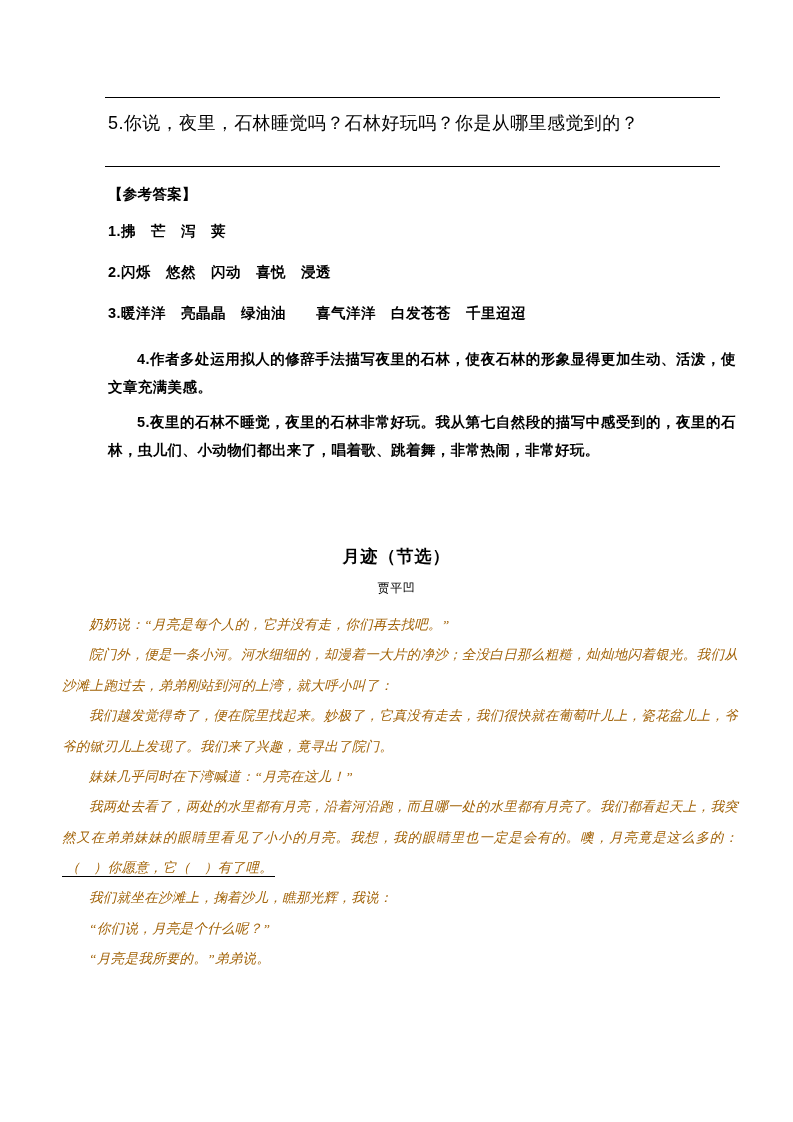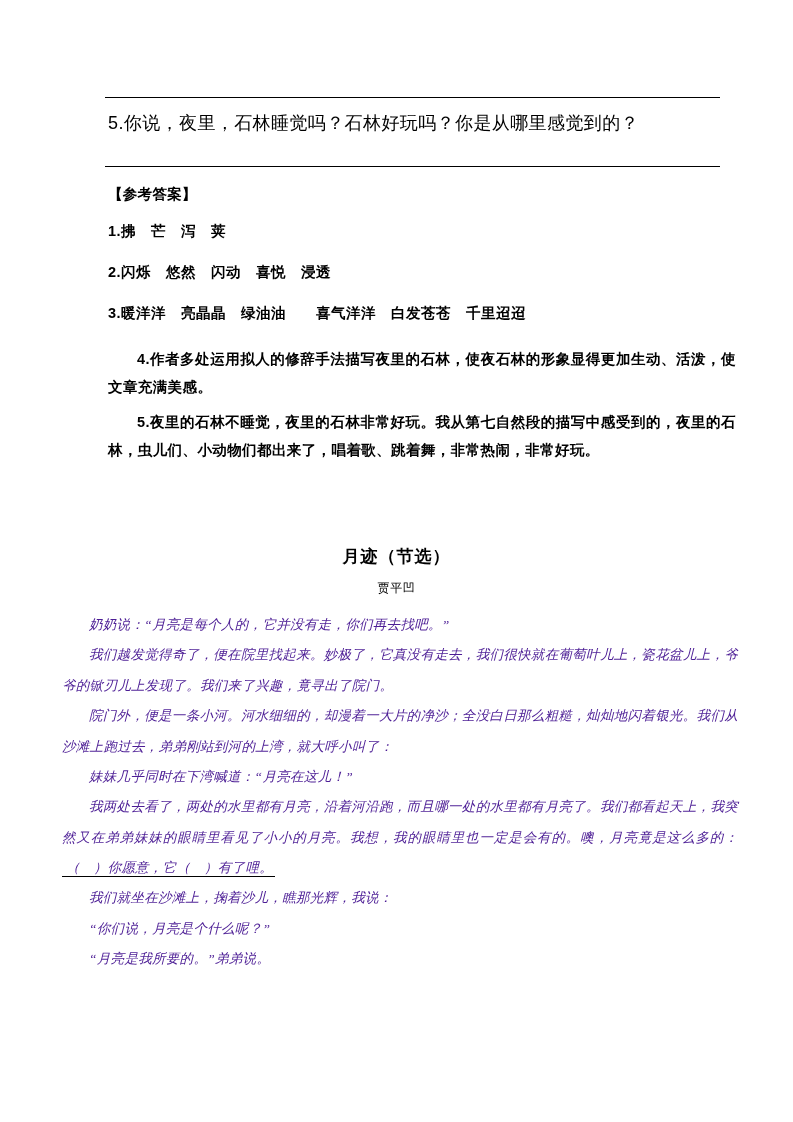--- a/index.html
+++ b/index.html
@@ -98,21 +98,21 @@
   .passage-body {
     position: absolute;
     left: 62px;
     top: 610px;
     width: 676px;
     font-family: "Liberation Serif", "DejaVu Serif", serif;
     font-size: 13.5px;
     line-height: 2.25;
     letter-spacing: 0.3px;
     font-style: italic;
-    color: #4c1d95;
+    color: #a16207;
   }
   .p-indent {
     margin: 0;
     text-indent: 2em;
     text-align: justify;
   }
   .p-quote {
     margin: 0;
     text-indent: 2em;
     white-space: nowrap;
@@ -153,23 +153,23 @@
     <p class="ans-para second">5.夜里的石林不睡觉，夜里的石林非常好玩。我从第七自然段的描写中感受到的，夜里的石林，虫儿们、小动物们都出来了，唱着歌、跳着舞，非常热闹，非常好玩。</p>
   </div>
 
   <div class="passage-title">月迹（节选）</div>
 
   <div class="passage-author">贾平凹</div>
 
   <div class="passage-body">
     <p class="p-quote">奶奶说：“月亮是每个人的，它并没有走，你们再去找吧。”</p>
 
+    <p class="p-indent">院门外，便是一条小河。河水细细的，却漫着一大片的净沙；全没白日那么粗糙，灿灿地闪着银光。我们从沙滩上跑过去，弟弟刚站到河的上湾，就大呼小叫了：</p>
+
     <p class="p-indent">我们越发觉得奇了，便在院里找起来。妙极了，它真没有走去，我们很快就在葡萄叶儿上，瓷花盆儿上，爷爷的锨刃儿上发现了。我们来了兴趣，竟寻出了院门。</p>
-
-    <p class="p-indent">院门外，便是一条小河。河水细细的，却漫着一大片的净沙；全没白日那么粗糙，灿灿地闪着银光。我们从沙滩上跑过去，弟弟刚站到河的上湾，就大呼小叫了：</p>
 
 
     <p class="p-quote">妹妹几乎同时在下湾喊道：“月亮在这儿！”</p>
 
     <p class="p-indent"><span>我两处去看了，两处的水里都有月亮，沿着河沿跑，而且哪一处的水里都有月亮了。我们都看起天上，我突然又在弟弟妹妹的眼睛里看见了小小的月亮。我想，我的眼睛里也一定是会有的。噢，月亮竟是这么多的：</span><span class="blank-underline">（　）你愿意，它（　）有了哩。</span></p>
 
     <p class="p-plain">我们就坐在沙滩上，掬着沙儿，瞧那光辉，我说：</p>
 
     <p class="p-quote">“你们说，月亮是个什么呢？”</p>
 

